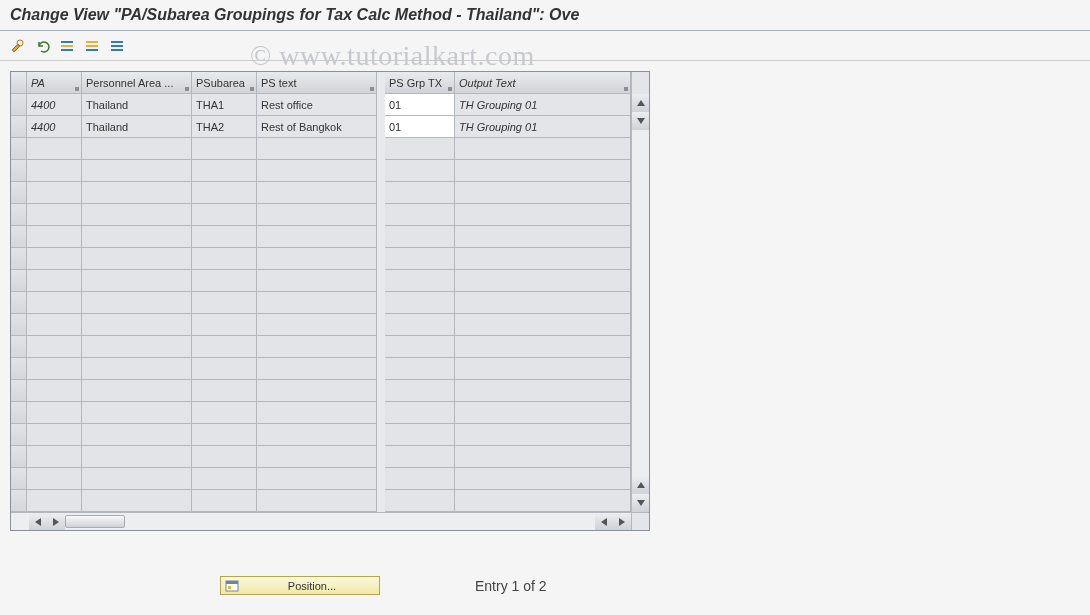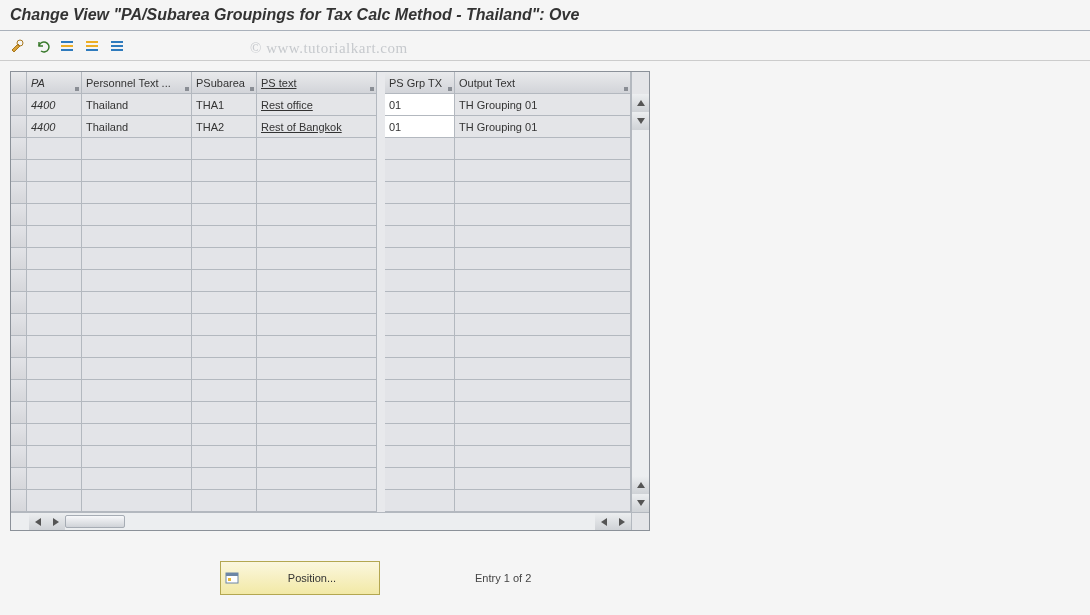--- a/index.html
+++ b/index.html
@@ -77,23 +77,23 @@
     .header-row .hcell::after {
       content:"";
       position:absolute;right:2px;bottom:2px;width:4px;height:4px;background:#8a8e95;
     }
     .selcell { flex:0 0 16px; width:16px; background: linear-gradient(#e9eaec,#d2d4d9); padding:0; }
     .data-row .selcell, .empty-row .selcell { background:linear-gradient(#e2e3e7,#d6d7db); }
 
     .c-pa { flex: 0 0 55px; font-style: italic; }
     .c-patext { flex: 0 0 110px; }
     .c-psub { flex: 0 0 65px; text-align: center; }
-    .c-pstext { flex: 0 0 120px; text-decoration: underline; }
+    .c-pstext { flex: 0 0 120px; }
     .c-psgrp { flex: 0 0 70px; margin-left: 8px; }
-    .c-out { flex: 1 1 auto; }
+    .c-out { flex: 1 1 auto; font-style: italic; }
 
     .dcell { background: #e4e5e8; color:#333; }
     .dcell.editable { background:#fff; }
     .empty-row .dcell { background:#e3e4e8; }
 
     
     .gear-hdr {
       flex:0 0 22px; width:22px;
       background:linear-gradient(#f3e07a,#e0bb3d);
       border-bottom:1px solid #b3b8bf; border-left:1px solid #b3b8bf;
@@ -117,43 +117,43 @@
     }
     .hscroll .sbtn{flex:0 0 18px;width:18px;background:linear-gradient(#eceef0,#cfd2d6);display:flex;align-items:center;justify-content:center;}
     .hscroll .track{flex:1;background:#eceef0; position:relative;}
     .hscroll .thumb{position:absolute;left:0;top:2px;bottom:2px;width:60px;background:linear-gradient(#f7f8fa,#d0d3d8);border:1px solid #a6acb4;border-radius:2px;}
     .hscroll .spacer{flex:0 0 18px;width:18px;}
     .corner{position:absolute;right:0;bottom:0;width:18px;height:18px;background:#e4e5e8;border-top:1px solid #b3b8bf;border-left:1px solid #b3b8bf;}
 
     
     .watermark {
       position:absolute; top:40px; left:250px;
-      font-size:15px; color:#c6c9cd; font-weight:500; font-style:normal;
+      font-size:28px; color:#c6c9cd; font-weight:500; font-style:normal;
       letter-spacing:0.5px; font-family: Georgia, serif;
     }
 
     
     .footer-bar {
       position: absolute;
       bottom: 20px; left: 0;
       width: 640px; margin-left:10px;
       display:flex; align-items:center;
     }
     .pos-btn {
       margin-left: 210px;
-      width: 160px; height: 34px;
+      width: 160px; height: 19px;
       background: linear-gradient(#fbf7de, #f2e9a6);
       border: 1px solid #b3a751;
       display:flex; align-items:center;
       font-size:11px; color:#333; cursor:pointer;
       padding-left:4px; gap:6px;
     }
     .entry-txt {
       margin-left: 95px;
-      font-size: 11px; color:#444;
+      font-size: 14px; color:#444;
     }
 
     
     .arrow { width:0;height:0; }
     .arrow.up{border-left:4px solid transparent;border-right:4px solid transparent;border-bottom:6px solid #555;}
     .arrow.down{border-left:4px solid transparent;border-right:4px solid transparent;border-top:6px solid #555;}
     .arrow.left{border-top:4px solid transparent;border-bottom:4px solid transparent;border-right:6px solid #555;}
     .arrow.right{border-top:4px solid transparent;border-bottom:4px solid transparent;border-left:6px solid #555;}
 
   </style>
@@ -199,21 +199,21 @@
 </div>
 
 <div class="watermark">© www.tutorialkart.com</div>
 
 <div class="content">
   <div class="table-frame">
     <div class="table-inner">
       <div class="header-row">
         <div class="selcell"></div>
         <div class="hcell c-pa">PA</div>
-        <div class="hcell c-patext">Personnel Text ...</div>
+        <div class="hcell c-patext">Personnel Area ...</div>
         <div class="hcell c-psub">PSubarea</div>
         <div class="hcell c-pstext">PS text</div>
         <div class="hcell c-psgrp">PS Grp TX</div>
         <div class="hcell c-out">Output Text</div>
       </div>
 
       <div class="data-row">
         <div class="selcell"></div>
         <div class="dcell c-pa">4400</div>
         <div class="dcell c-patext">Thailand</div>

